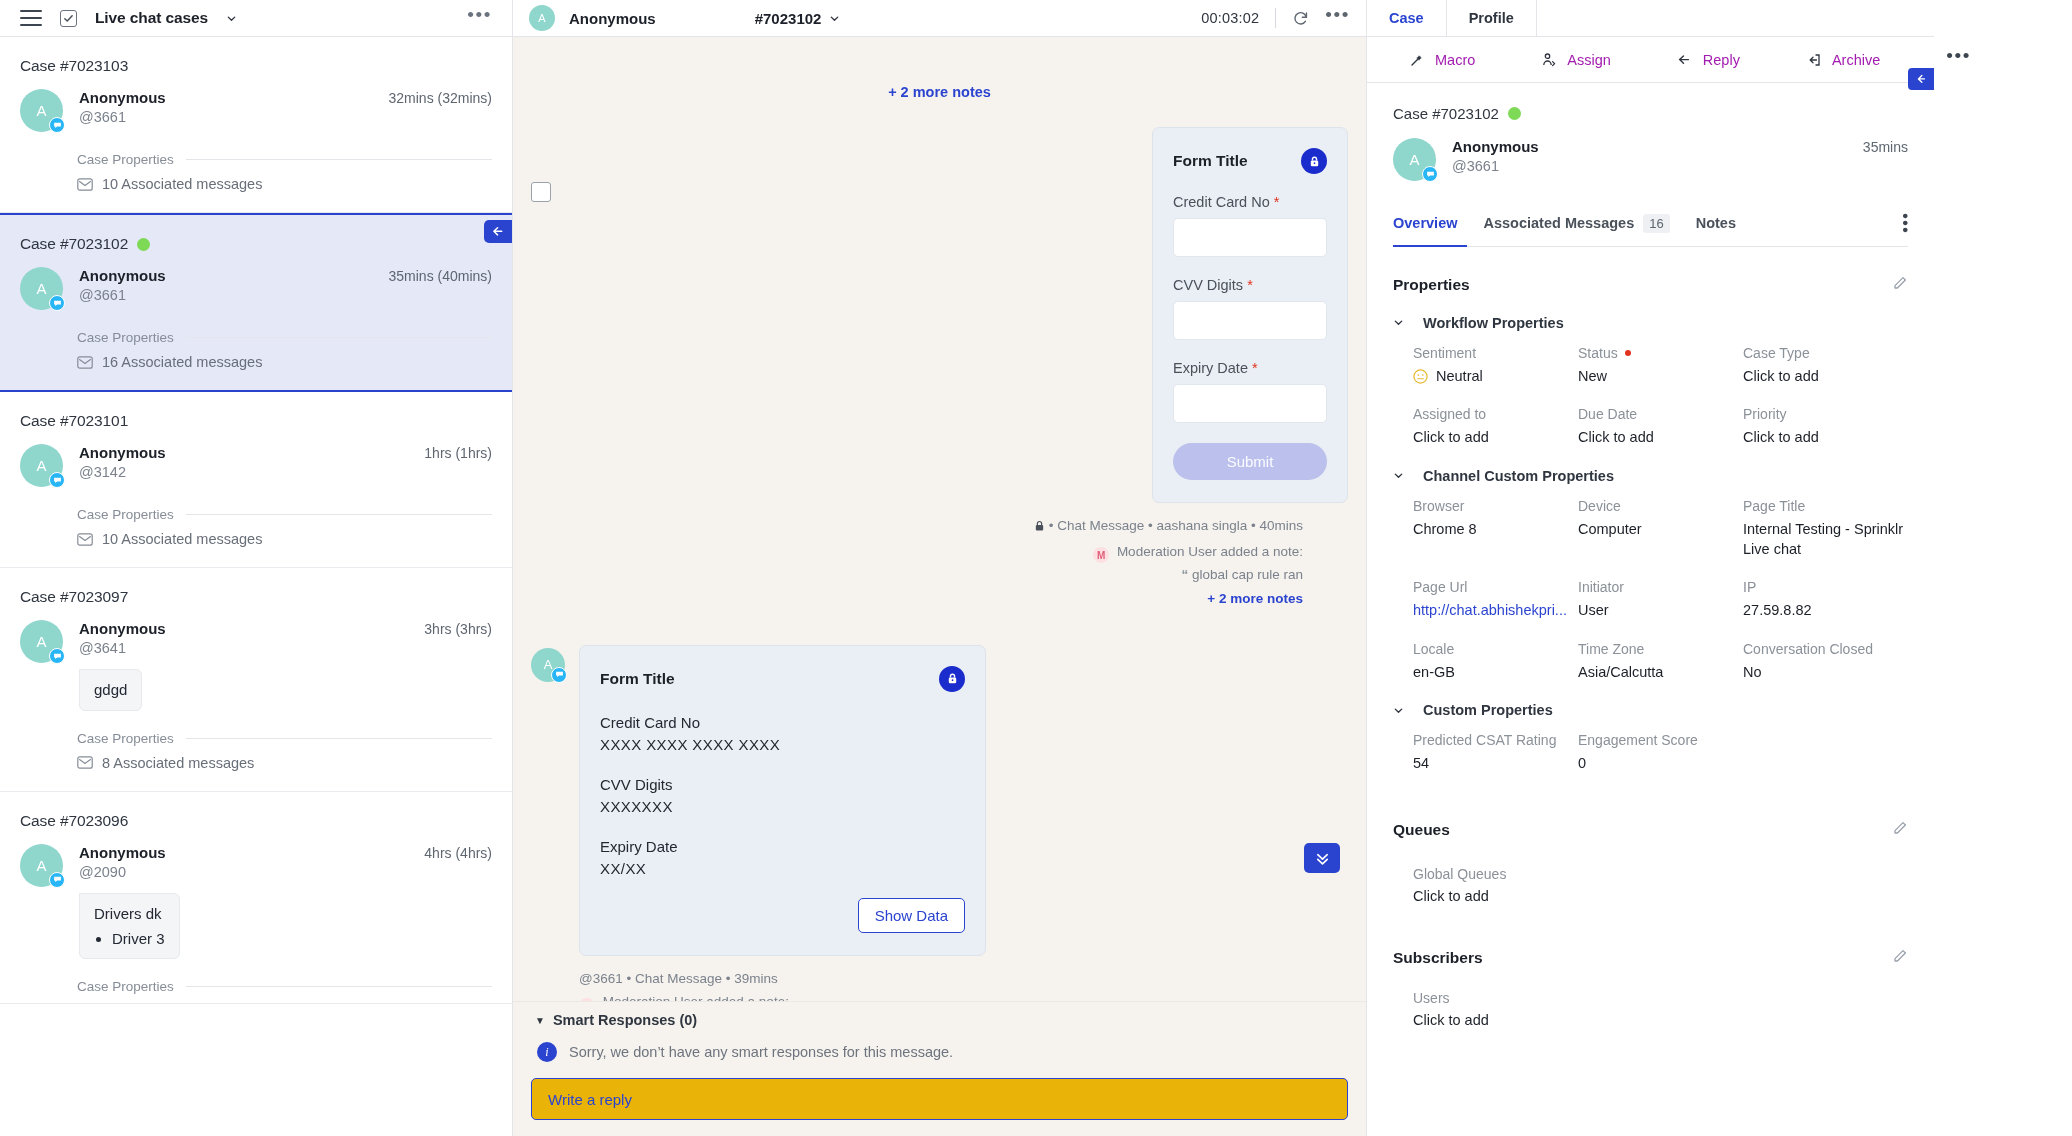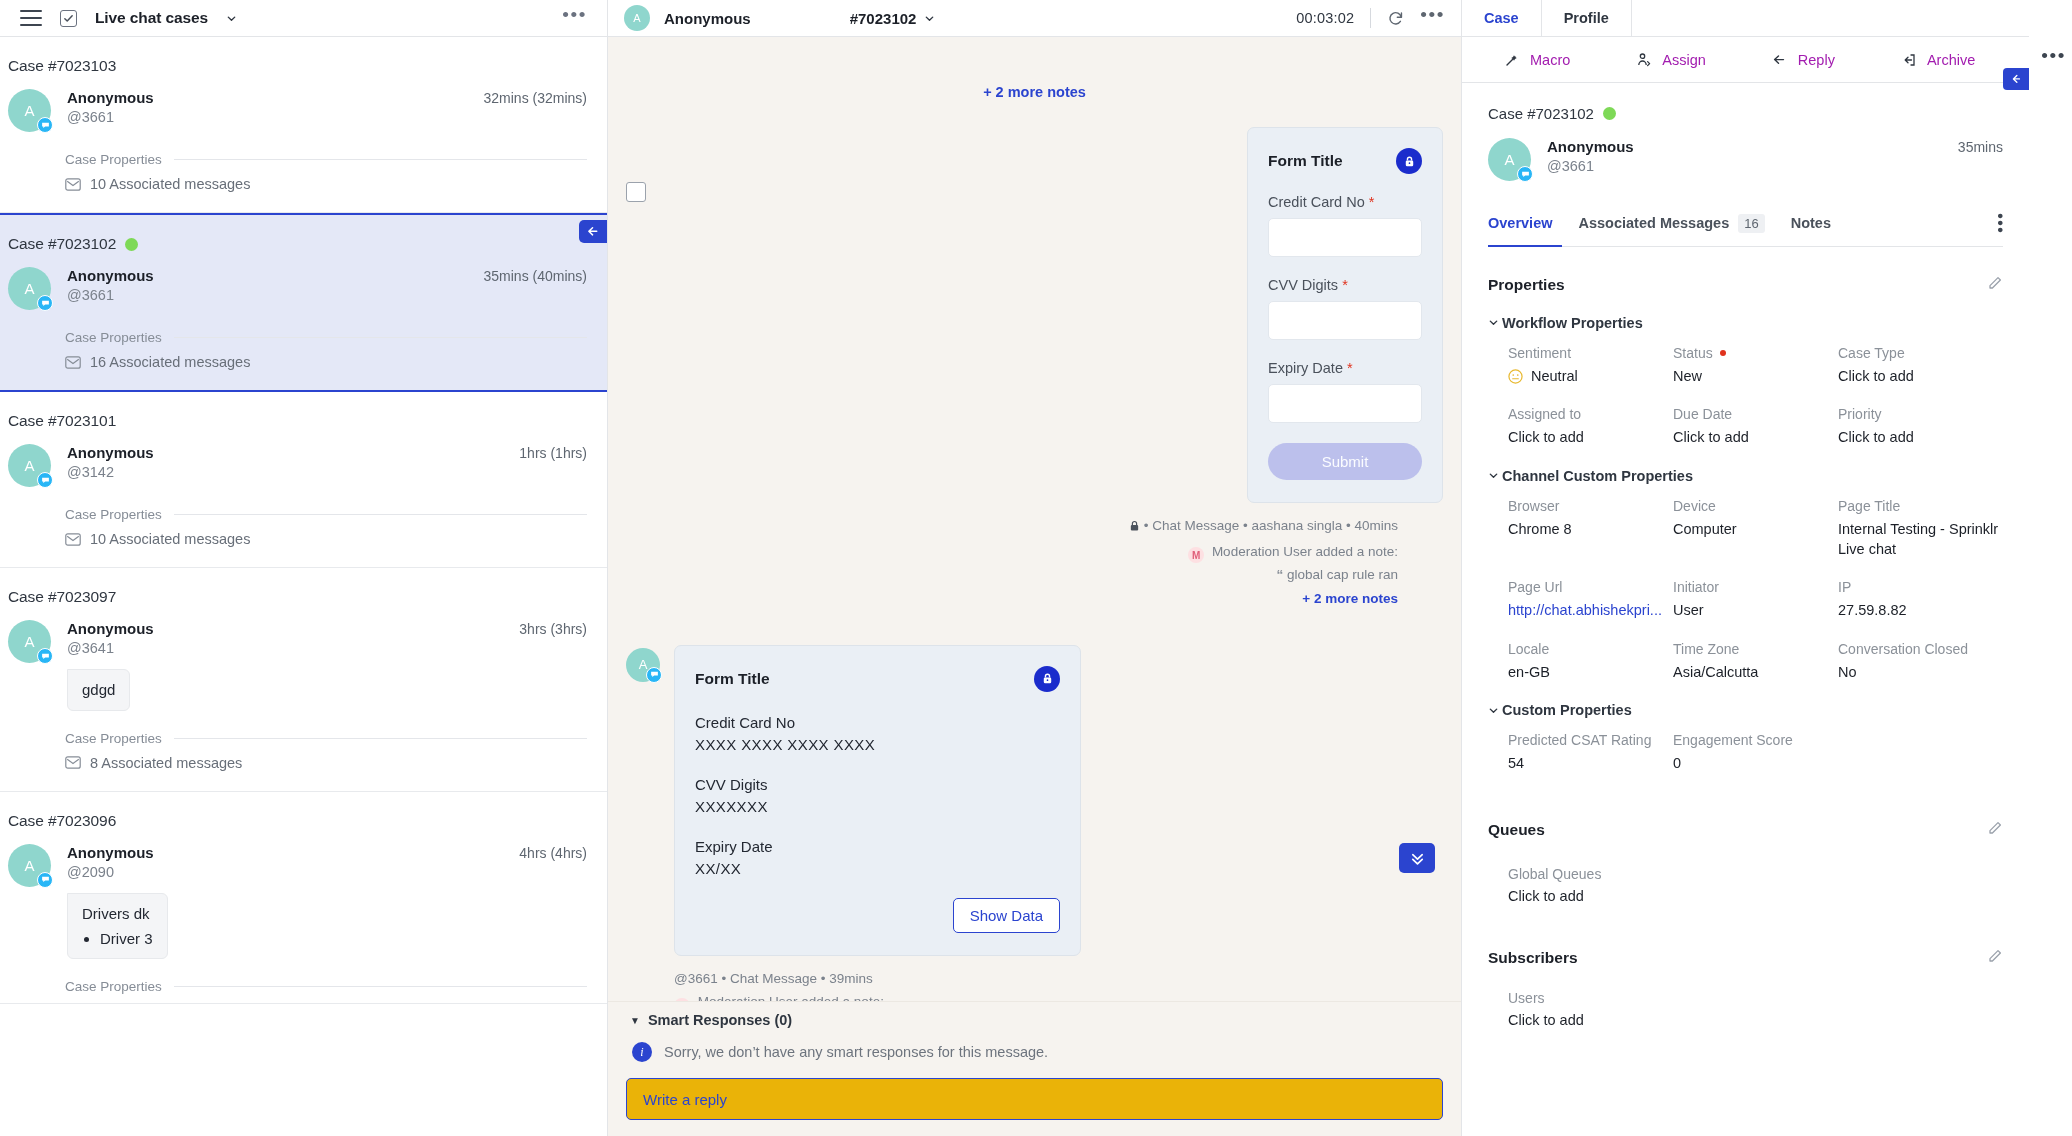--- a/index.html
+++ b/index.html
@@ -7,21 +7,21 @@
     width: 2072px; height: 1136px;
     font-family: "Liberation Sans", sans-serif;
     background: #ffffff;
     overflow: hidden;
     -webkit-font-smoothing: antialiased;
   }
   body { display: flex; }
 
   
   .sidebar {
-    width: 608px; height: 1136px;
+    width: 513px; height: 1136px;
     background: #fff;
     border-right: 1px solid #e3e5e8;
     display: flex; flex-direction: column;
     position: relative;
   }
   .sb-header {
     height: 37px; min-height: 37px;
     display: flex; align-items: center;
     padding: 0 20px;
     border-bottom: 1px solid #e3e5e8;
@@ -38,21 +38,21 @@
     font-size: 15.5px; font-weight: bold; color: #1c2028; letter-spacing: -0.1px;
   }
   .chev-sm { width:11px; height:11px; flex:none; }
   .sb-dots {
     margin-left: auto; color: #6b7280; font-size: 19px; letter-spacing: 1.6px;
     line-height: 10px; cursor: pointer; padding-bottom:6px;
   }
   .sb-list { flex: 1; overflow: hidden; }
 
   .case-card {
-    padding: 20px 20px 0 8px;
+    padding: 20px 20px 0 20px;
     border-bottom: 1px solid #e8eaed;
     position: relative;
     background: #fff;
     cursor: pointer;
   }
   .case-card.selected {
     background: #e4e8f7;
     border-top: 2px solid #2b44cf;
     border-bottom: 2px solid #2b44cf;
   }
@@ -251,21 +251,21 @@
   .cnt-badge { background:#eef0f3; color:#5e6670; font-size:13px; border-radius:3px; padding:2px 6px; font-weight:400;}
   .vdots { margin-left:auto; color:#3d4550; font-size:17px; line-height:6px; cursor:pointer; writing-mode: vertical-rl; letter-spacing:1px;}
 
   .sec-head {
     display:flex; align-items:center; margin-top: 28px;
     font-size:15.5px; font-weight:bold; color:#1c2028;
   }
   .pencil { margin-left:auto; cursor:pointer; color:#9aa1ab; }
   .pencil svg { width:16px;height:16px; }
   .grp-head {
-    display:flex; align-items:center; gap:3px; margin-top: 20px;
+    display:flex; align-items:center; gap:19px; margin-top: 20px;
     font-size:14.5px; font-weight:bold; color:#2f3640; cursor:pointer;
   }
   .grp-head svg { width:11px; height:11px; }
   .prop-grid { display:grid; grid-template-columns: 1fr 1fr 1fr; margin-top: 14px; padding-left: 20px; row-gap: 20px; }
   .prop { }
   .prop .plbl { font-size:14px; color:#8b9199; margin-bottom: 6px; display:flex; align-items:center; gap:7px;}
   .prop .pval { font-size:14.5px; color:#1c2028; display:flex; align-items:center; gap:8px; line-height:1.35;}
   .red-dot { width:6px;height:6px;border-radius:50%;background:#e0321d; display:inline-block; }
   .smiley { width:15px;height:15px; flex:none; }
   .link { color:#2b44cf; text-decoration:none; }

